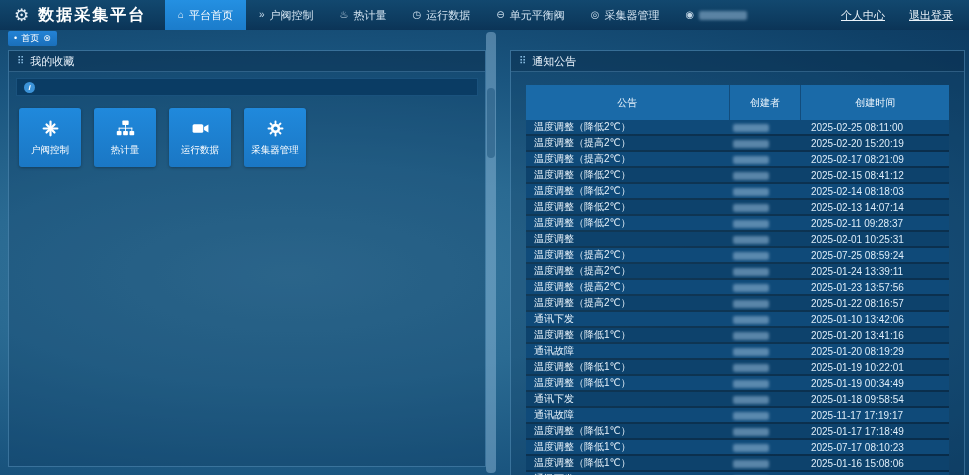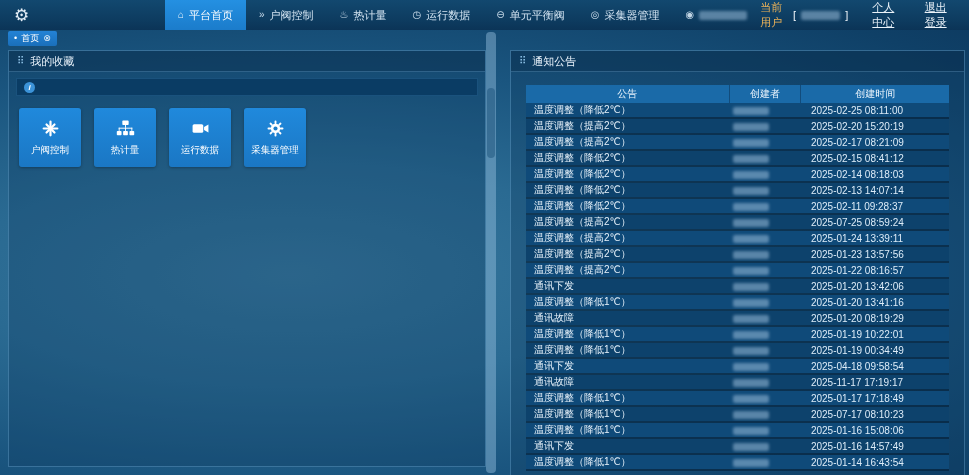--- a/index.html
+++ b/index.html
@@ -85,21 +85,21 @@
     box-shadow:0 1px 3px rgba(0,0,0,.3);
     display:flex; flex-direction:column; align-items:center; justify-content:center; gap:6px;
   }
   .tile svg { width:19px; height:19px; display:block; }
   .t-label { font-size:9.5px; color:#fff; white-space:nowrap; }
   
   .notice-body { padding:13px 15px 0; }
   table { width:100%; border-collapse:collapse; font-size:10px; table-layout:fixed; }
   col.c1 { width:48%; } col.c2 { width:17%; } col.c3 { width:35%; }
   thead th {
-    background:#1a6aa8; color:#ebf5fd; font-weight:normal; height:18px;
+    background:#1a6aa8; color:#ebf5fd; font-weight:normal; height:35px;
     border-left:1px solid rgba(8,40,70,.45);
   }
   thead th:first-child { border-left:none; }
   tbody td {
     height:13.5px; background:#0f4a79; color:#e6f1fa;
     border-bottom:2px solid rgba(4,27,50,.55); overflow:hidden; white-space:nowrap;
   }
   tbody tr:nth-child(even) td { background:#0d426c; }
   td.c-ann  { padding-left:8px; }
   td.c-creator { padding-left:4px; }
@@ -116,20 +116,21 @@
   }
 </style>
 </head>
 <body>
 
 <div class="screen">
 
   <div class="navbar">
     <div class="brand">
       <span class="logo-gear">⚙</span>
+      <span class="brand-title">数据采集平台</span>
     </div>
     <div class="nav">
       <div class="nav-item active">
         <span class="ni">⌂</span>
         <span>平台首页</span>
       </div>
       <div class="nav-item">
         <span class="ni">»</span>
         <span>户阀控制</span>
       </div>
@@ -148,26 +149,20 @@
       <div class="nav-item">
         <span class="ni">◎</span>
         <span>采集器管理</span>
       </div>
       <div class="nav-item">
         <span class="ni">◉</span>
         <span class="redact nav-redact-pill"></span>
       </div>
     </div>
     <div class="nav-right">
-      <span class="cur-user">
-        <span class="cur-user-label">当前用户</span>
-        <span class="bracket">[</span>
-        <span class="redact user-redact-pill"></span>
-        <span class="bracket">]</span>
-      </span>
       <span class="nav-link">个人中心</span>
       <span class="nav-link">退出登录</span>
     </div>
   </div>
 
   <div class="content">
 
     <div class="tabbar">
       <div class="tab">
         <span class="tab-dot">•</span>
@@ -318,20 +313,27 @@
   </tr>
 
   <tr>
     <td class="c-ann">温度调整（降低2℃）</td>
     <td class="c-creator">
       <span class="redact creator-pill"></span>
     </td>
     <td class="c-time">2025-02-11 09:28:37</td>
   </tr>
 
+  <tr>
+    <td class="c-ann">温度调整</td>
+    <td class="c-creator">
+      <span class="redact creator-pill"></span>
+    </td>
+    <td class="c-time">2025-02-01 10:25:31</td>
+  </tr>
 
   <tr>
     <td class="c-ann">温度调整（提高2℃）</td>
     <td class="c-creator">
       <span class="redact creator-pill"></span>
     </td>
     <td class="c-time">2025-07-25 08:59:24</td>
   </tr>
 
   <tr>
@@ -356,21 +358,21 @@
       <span class="redact creator-pill"></span>
     </td>
     <td class="c-time">2025-01-22 08:16:57</td>
   </tr>
 
   <tr>
     <td class="c-ann">通讯下发</td>
     <td class="c-creator">
       <span class="redact creator-pill"></span>
     </td>
-    <td class="c-time">2025-01-20 13:42:06</td>
+    <td class="c-time">2025-01-10 13:42:06</td>
   </tr>
 
   <tr>
     <td class="c-ann">温度调整（降低1℃）</td>
     <td class="c-creator">
       <span class="redact creator-pill"></span>
     </td>
     <td class="c-time">2025-01-20 13:41:16</td>
   </tr>
 
@@ -396,21 +398,21 @@
       <span class="redact creator-pill"></span>
     </td>
     <td class="c-time">2025-01-19 00:34:49</td>
   </tr>
 
   <tr>
     <td class="c-ann">通讯下发</td>
     <td class="c-creator">
       <span class="redact creator-pill"></span>
     </td>
-    <td class="c-time">2025-04-18 09:58:54</td>
+    <td class="c-time">2025-01-18 09:58:54</td>
   </tr>
 
   <tr>
     <td class="c-ann">通讯故障</td>
     <td class="c-creator">
       <span class="redact creator-pill"></span>
     </td>
     <td class="c-time">2025-11-17 17:19:17</td>
   </tr>
 

